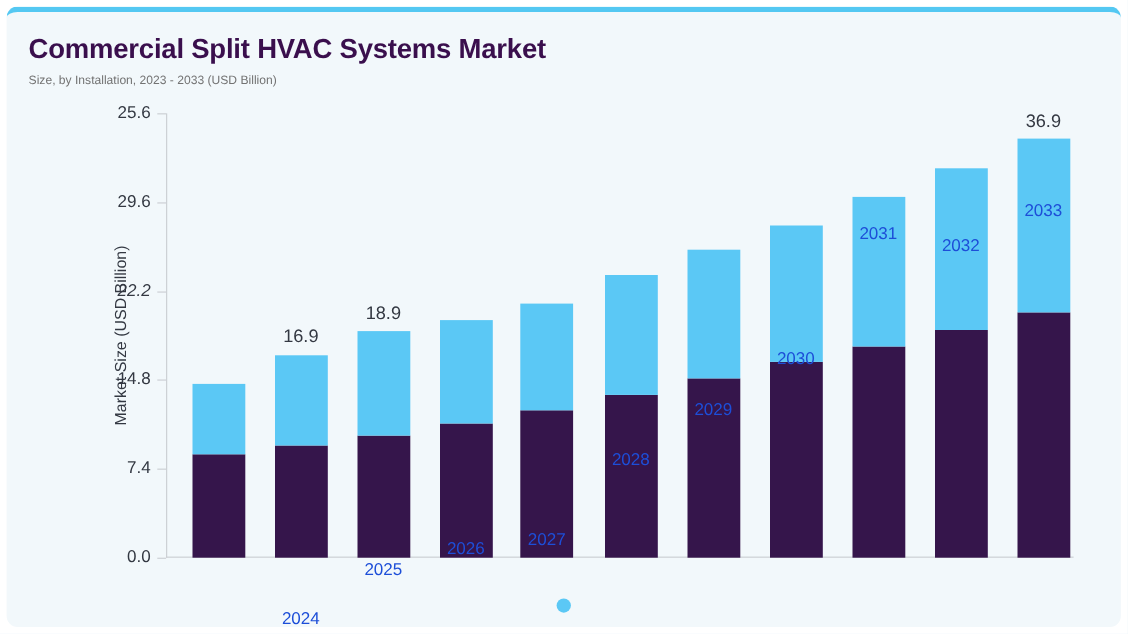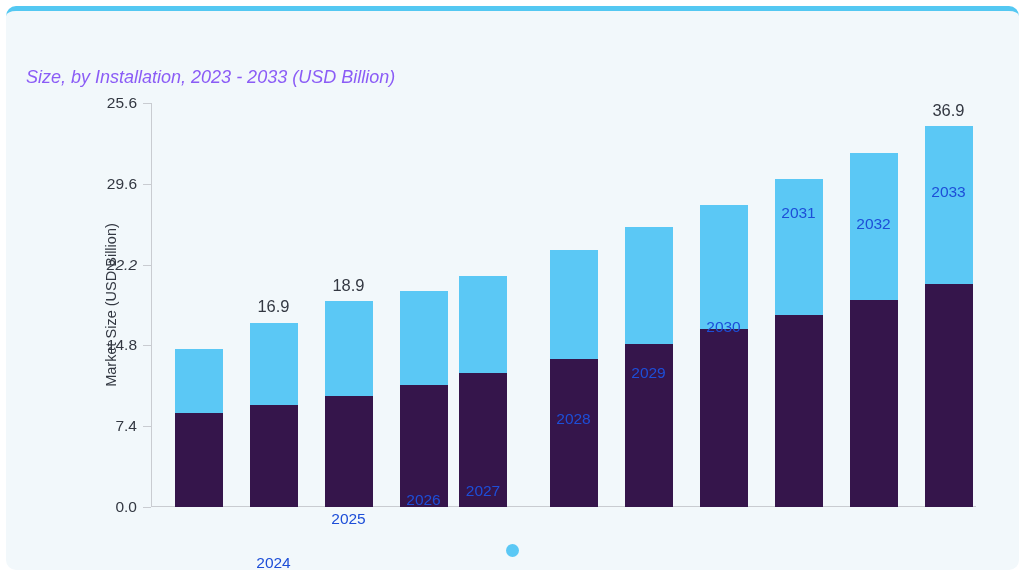--- a/index.html
+++ b/index.html
@@ -19,21 +19,21 @@
     overflow:hidden;
   }
   
   #title{
     position:absolute;left:20px;top:20px;
     font-size:25px;font-weight:bold;color:#3a0f4d;
     letter-spacing:-0.2px;white-space:nowrap;
   }
   #subtitle{
     position:absolute;left:20px;top:56px;
-    font-size:18px;color:#8b5cf6;white-space:nowrap;font-style:italic;
+    font-size:11px;color:#737373;white-space:nowrap;
   }
   
   #logo{position:absolute;left:851px;top:22px;width:152px;height:54px;}
   .logo-row{position:relative;height:30px;width:152px;}
   .mark{position:absolute;top:0;height:28px;background:#3a0f4d;}
   #mark-g{left:0;width:50px;}
   #mark-r{left:102px;width:50px;}
   #mark-g .slot{
     position:absolute;left:12px;bottom:8px;width:34px;height:3px;background:#d8cfe0;
   }
@@ -105,20 +105,21 @@
   }
   .leg-item{display:flex;align-items:center;gap:9px;}
   .dot{width:13px;height:13px;border-radius:50%;}
   .leg-text{font-size:16.5px;color:#333842;white-space:nowrap;}
 </style>
 </head>
 <body>
 
 <div id="card">
 
+  <div id="title">Commercial Split HVAC Systems Market</div>
   <div id="subtitle">Size, by Installation, 2023 - 2033 (USD Billion)</div>
 
 
   <div id="plot">
     <div id="axis-y"></div>
     <div id="axis-x"></div>
     <div id="axis-title">Market Size (USD Billion)</div>
     <div id="ticks">
         <div class="ytick" style="top: 404px;"></div>
         <div class="ytick" style="top: 323.2px;"></div>
@@ -150,21 +151,21 @@
           <div class="seg seg-bottom" style="bottom: 0px; height: 111.373px; background: rgb(53, 21, 75);"></div>
           <div class="seg seg-top" style="bottom: 111.373px; height: 94.9946px; background: rgb(91, 200, 245);"></div>
           <div class="bar-label" style="bottom: 212.368px;">18.9</div>
           <div class="xlab" style="bottom: auto; top: 209.632px;">2025</div>
         </div>
         <div class="bar-group" style="left: 248.5px; width: 48px; height: 216.195px;">
           <div class="seg seg-bottom" style="bottom: 0px; height: 122.292px; background: rgb(53, 21, 75);"></div>
           <div class="seg seg-top" style="bottom: 122.292px; height: 93.9027px; background: rgb(91, 200, 245);"></div>
           <div class="xlab" style="bottom: auto; top: 199.805px;">2026</div>
         </div>
-        <div class="bar-group" style="left: 308px; width: 48px; height: 210px;">
+        <div class="bar-group" style="left: 322px; width: 48px; height: 210px;">
           <div class="seg seg-bottom" style="bottom: 0px; height: 134.303px; background: rgb(53, 21, 75);"></div>
           <div class="seg seg-top" style="bottom: 134.303px; height: 97.1784px; background: rgb(91, 200, 245);"></div>
           <div class="xlab" style="bottom: auto; top: 184.519px;">2027</div>
         </div>
         <div class="bar-group" style="left: 398.5px; width: 48px; height: 256.595px;">
           <div class="seg seg-bottom" style="bottom: 0px; height: 148.497px; background: rgb(53, 21, 75);"></div>
           <div class="seg seg-top" style="bottom: 148.497px; height: 108.097px; background: rgb(91, 200, 245);"></div>
           <div class="xlab" style="bottom: auto; top: 159.405px;">2028</div>
         </div>
         <div class="bar-group" style="left: 473.5px; width: 48px; height: 279.524px;">

